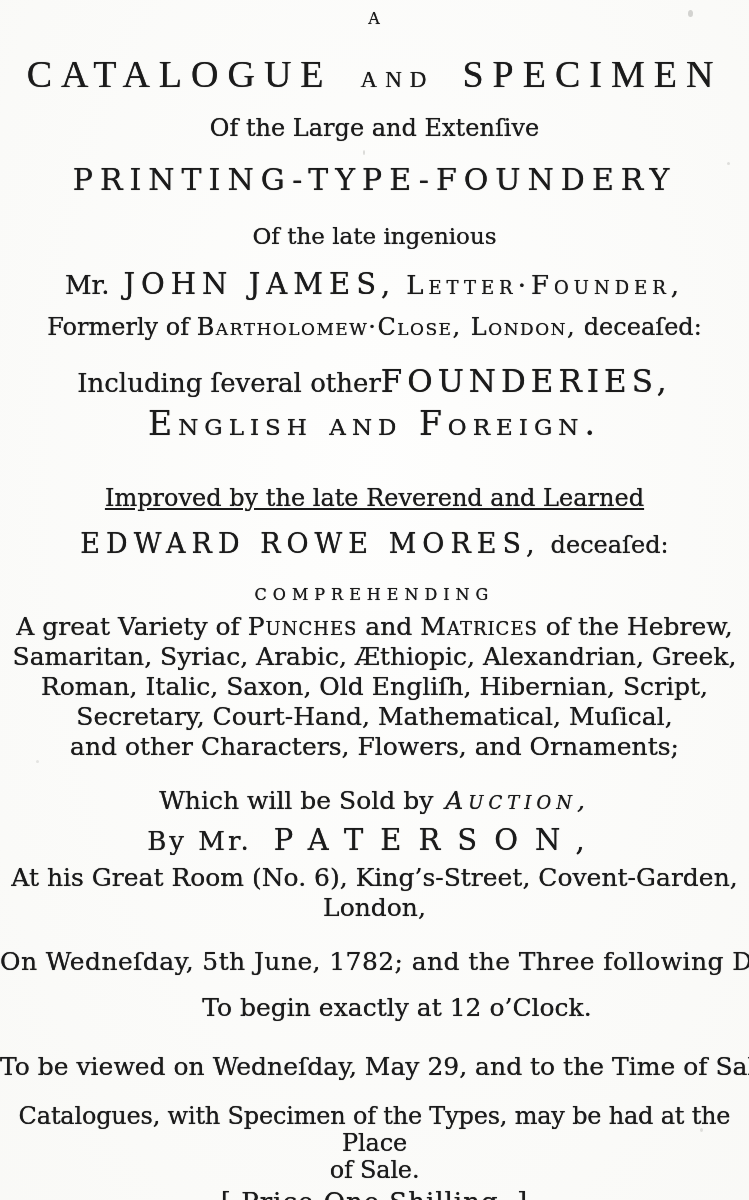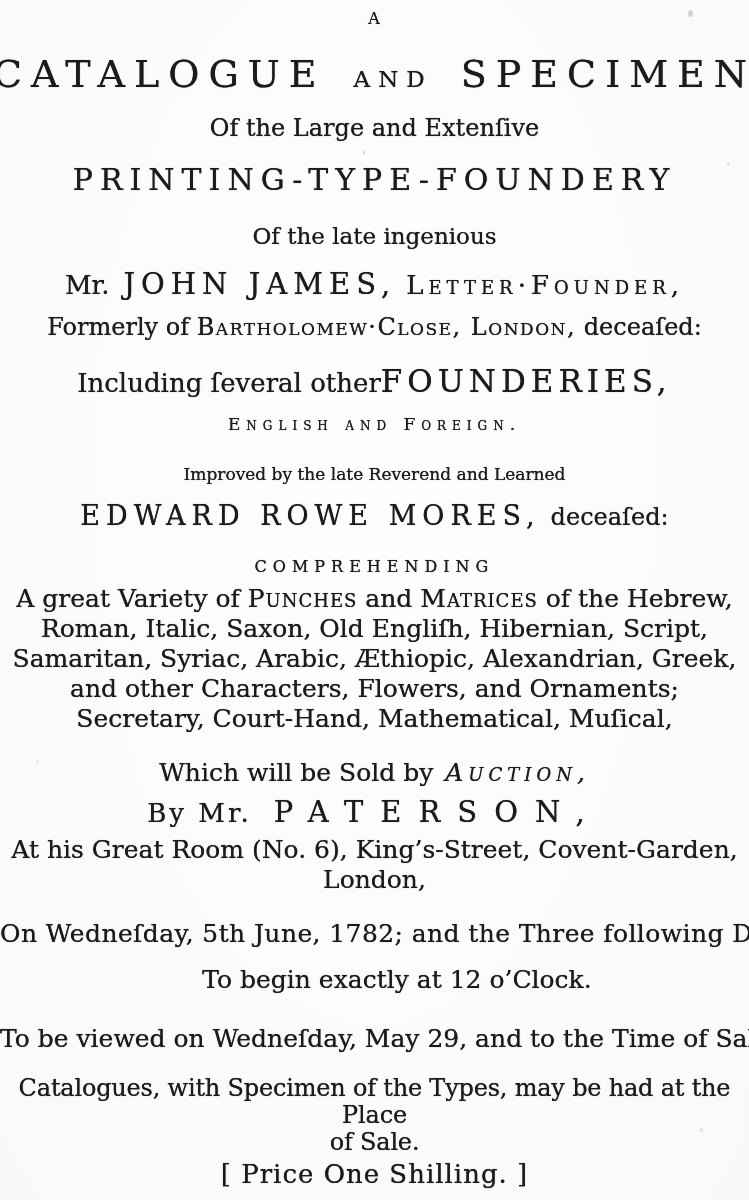--- a/index.html
+++ b/index.html
@@ -33,20 +33,21 @@
     letter-spacing: 1px;
   }
 
   .main-title {
     margin-top: 24px;
     display: flex;
     justify-content: center;
     align-items: baseline;
     gap: 28px;
     white-space: nowrap;
+    font-family: Liberation Serif, serif;
   }
   .main-title .big {
     font-size: 38px;
     letter-spacing: 9px;
   }
   .main-title .and {
     font-size: 23px;
     letter-spacing: 8px;
   }
 
@@ -84,29 +85,30 @@
   .formerly-line .sc { font-variant: small-caps; letter-spacing: 1.5px; }
 
   .including-line {
     margin-top: 22px;
     font-size: 26px;
     white-space: nowrap;
   }
   .including-line .emph { font-size: 31px; letter-spacing: 5px; }
 
   .english-foreign {
-    margin-top: 15px;
+    margin-top: 5px;
     font-variant: small-caps;
-    font-size: 17px;
+    font-size: 33px;
     letter-spacing: 6px;
   }
 
   .improved-line {
-    margin-top: 30px;
-    font-size: 17px;
+    margin-top: 41px;
+    font-size: 24px;
+    text-decoration: underline;
   }
   .mores-line {
     margin-top: 16px;
     font-size: 24px;
     white-space: nowrap;
   }
   .mores-line .caps-name { font-size: 27px; letter-spacing: 6px; margin-right: 10px; }
 
   .comprehending {
     margin-top: 26px;
@@ -218,24 +220,24 @@
   <div class="improved-line">Improved by the late Reverend and Learned</div>
 
   <div class="mores-line">
     <span class="caps-name">EDWARD ROWE MORES,</span><span>deceaſed:</span>
   </div>
 
   <div class="comprehending">COMPREHENDING</div>
 
   <div class="variety-para">
     <div><span>A great Variety of </span><span class="sc">Punches</span><span> and </span><span class="sc">Matrices</span><span> of the Hebrew,</span></div>
+    <div>Samaritan, Syriac, Arabic, Æthiopic, Alexandrian, Greek,</div>
     <div>Roman, Italic, Saxon, Old Engliſh, Hibernian, Script,</div>
-    <div>Samaritan, Syriac, Arabic, Æthiopic, Alexandrian, Greek,</div>
+    <div>Secretary, Court-Hand, Mathematical, Muſical,</div>
     <div>and other Characters, Flowers, and Ornaments;</div>
-    <div>Secretary, Court-Hand, Mathematical, Muſical,</div>
   </div>
 
   <div class="auction-line">
     <span>Which will be Sold by</span>
     <span class="sc-sp">Auction,</span>
   </div>
 
   <div class="paterson-line">
     <span class="pre">By Mr.</span><span class="caps-name">PATERSON,</span>
   </div>

